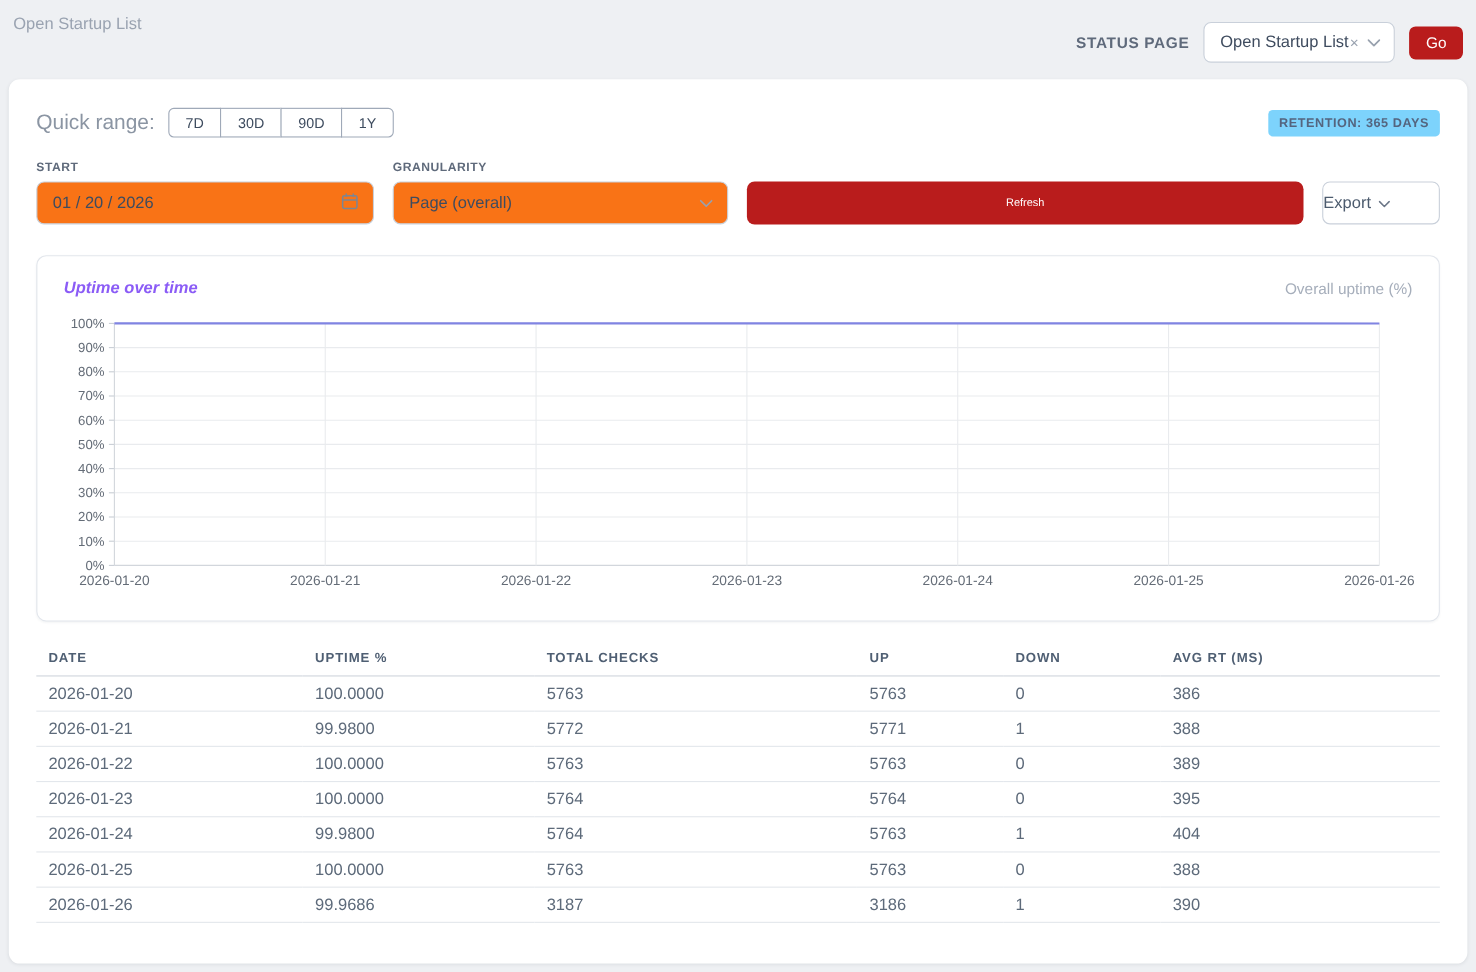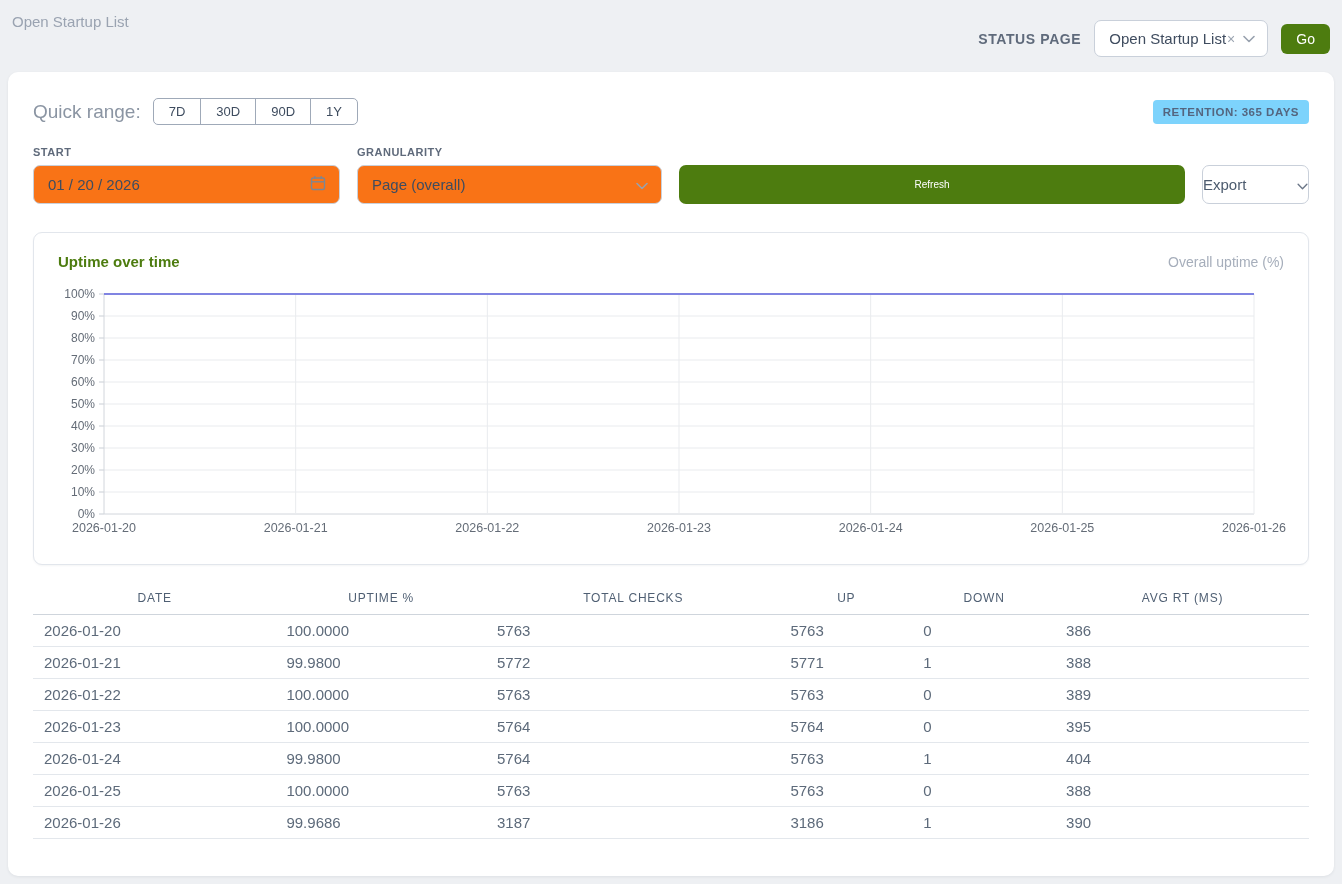--- a/index.html
+++ b/index.html
@@ -21,21 +21,21 @@
   .small-caps-label { font-size:14px; letter-spacing:.6px; color:#5f6a7b; font-weight:600; }
   .status-select {
     display:flex; align-items:center; background:#fff;
     border:1px solid #c9d0da; border-radius:7px;
     height:37px; padding:0 10px 0 14px; min-width:174px; cursor:pointer;
   }
   .status-select .sel-text { font-size:15px; color:#3f4c5f; }
   .clear-x { font-size:14px; color:#9aa3b0; margin-left:1px; }
   .chev { margin-left:8px; display:inline-flex; }
   .btn-blue {
-    background:#4d7c0f; color:#fff; border:none; border-radius:6px;
+    background:#b91c1c; color:#fff; border:none; border-radius:6px;
     font-size:14px; cursor:pointer; font-family:inherit;
   }
   .go-btn { height:30px; padding:0 15px; }
   
   .panel {
     margin:0 8px; background:#fff; border-radius:10px;
     box-shadow:0 1px 3px rgba(40,50,70,.08);
     padding:26px 25px 24px 25px; height:804px;
   }
   .row1 { display:flex; align-items:center; justify-content:space-between; margin-bottom:21px; }
@@ -60,37 +60,37 @@
     display:flex; align-items:center; justify-content:space-between;
     border:1px solid #c9d0da; border-radius:7px; height:39px;
     padding:0 13px 0 14px; background:#f97316; font-size:15px; color:#3f4c5f; cursor:text;
   }
   .w1 { width:307px; } .w2 { width:306px; } .w3 { width:305px; }
   .select-like { cursor:pointer; }
   .refresh-btn { flex:1 1 auto; height:39px; font-size:10px; border-radius:7px; }
   .export-btn {
     width:107px; height:39px; background:#fff; border:1px solid #c9d0da; border-radius:7px;
     font-size:15px; color:#4c5b6e; font-family:inherit; cursor:pointer;
-    display:flex; align-items:center; justify-content:space-between; gap:7px;
+    display:flex; align-items:center; justify-content:flex-start; gap:7px;
   }
   
   .chart-card {
     border:1px solid #e2e6ec; border-radius:9px; background:#fff;
     box-shadow:0 1px 2px rgba(40,50,70,.05);
     padding:20px 24px 26px 24px; margin-bottom:24px;
   }
   .chart-head { display:flex; justify-content:space-between; align-items:center; margin-bottom:16px; }
-  .chart-title { font-size:15px; font-weight:700; color:#4d7c0f; }
+  .chart-title { font-size:15px; font-weight:700; color:#8b5cf6;font-style:italic; }
   .chart-legend { font-size:14px; color:#a6aebb; }
   .chart-svg { display:block; overflow:visible; }
   .chart-svg text { font-family:"Liberation Sans","DejaVu Sans",sans-serif; }
   
   table { width:100%; border-collapse:collapse; table-layout:fixed; }
   thead th {
-    text-align:center; font-size:12px; font-weight:400; letter-spacing:.8px;
+    text-align:left; font-size:12px; font-weight:700; letter-spacing:.8px;
     color:#4f5f73; padding:2px 10px 9px 11px; border-bottom:1px solid #cfd5dc;
   }
   tbody td {
     font-size:15px; color:#5d6a7a; padding:7px 10px 7px 11px;
     border-bottom:1px solid #e3e7ec;
   }
 </style>
 </head>
 <body>
 

